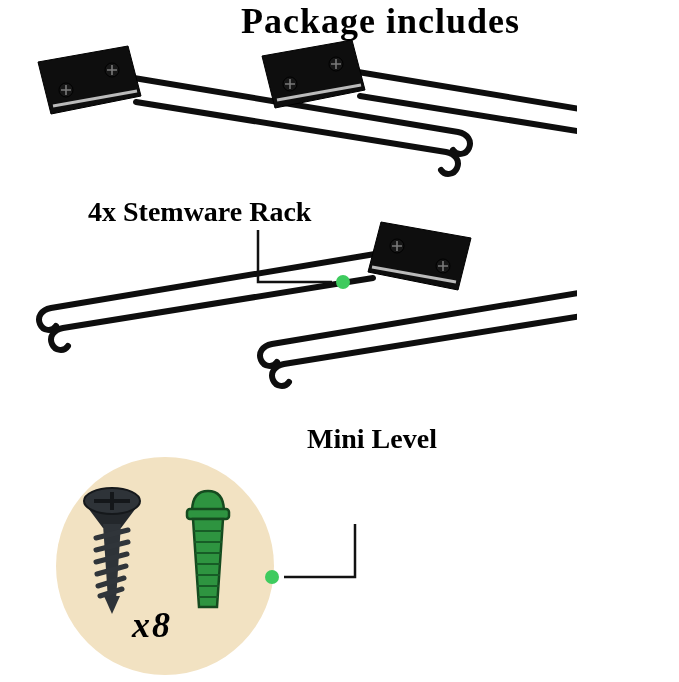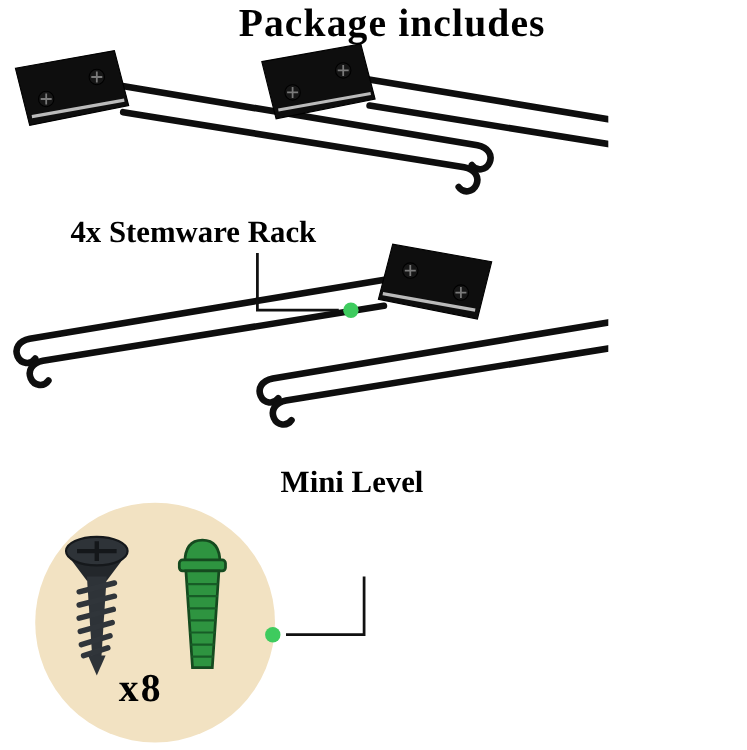--- a/index.html
+++ b/index.html
@@ -3,43 +3,45 @@
 <meta charset="utf-8">
 <style>
   html,body{margin:0;padding:0;background:#fff;}
   .canvas{
     position:relative;
     width:553px;height:682px;
     background:#ffffff;
     overflow:hidden;
     font-family:"Liberation Serif","DejaVu Serif",serif;
     color:#000;
+    margin-left:24px;
   }
   .art{position:absolute;left:0;top:0;}
   .txt{position:absolute;font-weight:700;white-space:nowrap;}
   .title{
     left:34px;top:0px;width:645px;
     text-align:center;
     font-size:36px;
     letter-spacing:1px;
   }
   .stemware-label{
     left:64px;top:196px;
     font-size:28px;
   }
   .hardware-label{
-    left:170px;top:422px;width:300px;
+    left:198px;top:422px;width:300px;
     text-align:center;
     font-size:28px;line-height:33px;
     white-space:normal;
   }
   .qty{
     left:108px;top:604px;
     font-size:36px;
     letter-spacing:2px;
+    font-style:italic;
   }
   
   .rail{fill:none;stroke:#0e0e0e;stroke-width:6;stroke-linecap:round;}
   .plate{fill:#0e0e0e;stroke:#000;stroke-width:1;}
   .plate-shine{stroke:#d9d9d9;stroke-width:3;fill:none;opacity:.85;}
   .screwhead{fill:#161616;stroke:#000;stroke-width:1;}
   .screwcross{stroke:#7a7a7a;stroke-width:1.6;fill:none;}
   .leader{fill:none;stroke:#111;stroke-width:2.5;}
   .dot{fill:#3ecb5e;}
   .hw-circle{fill:#f2e2c2;}

